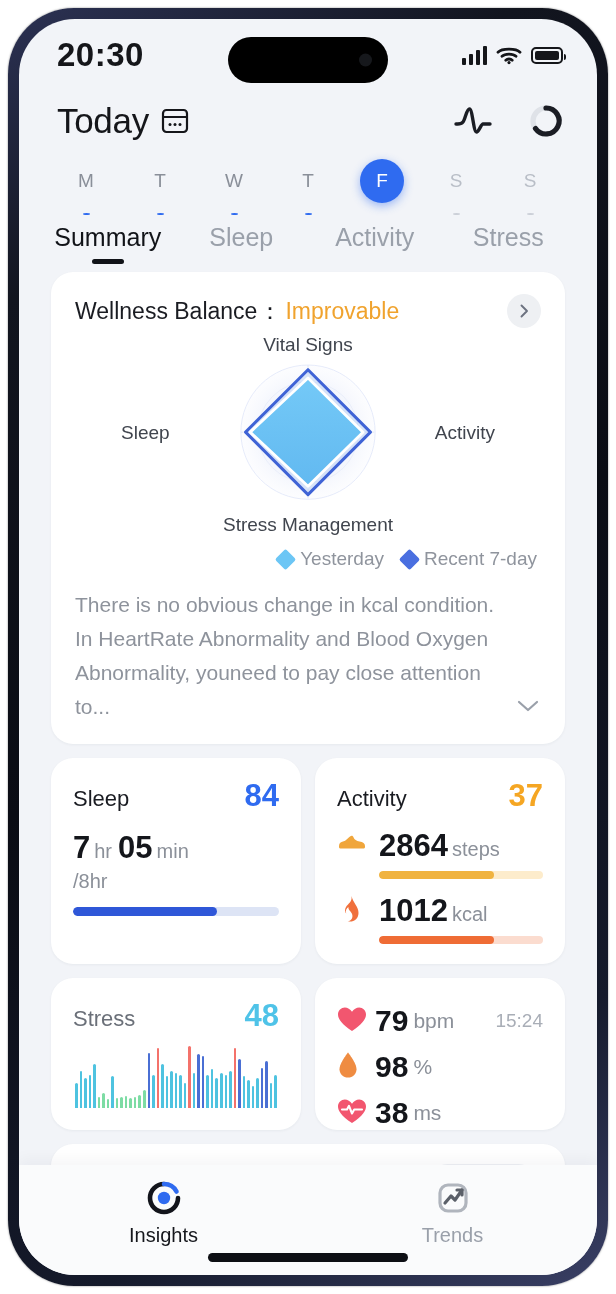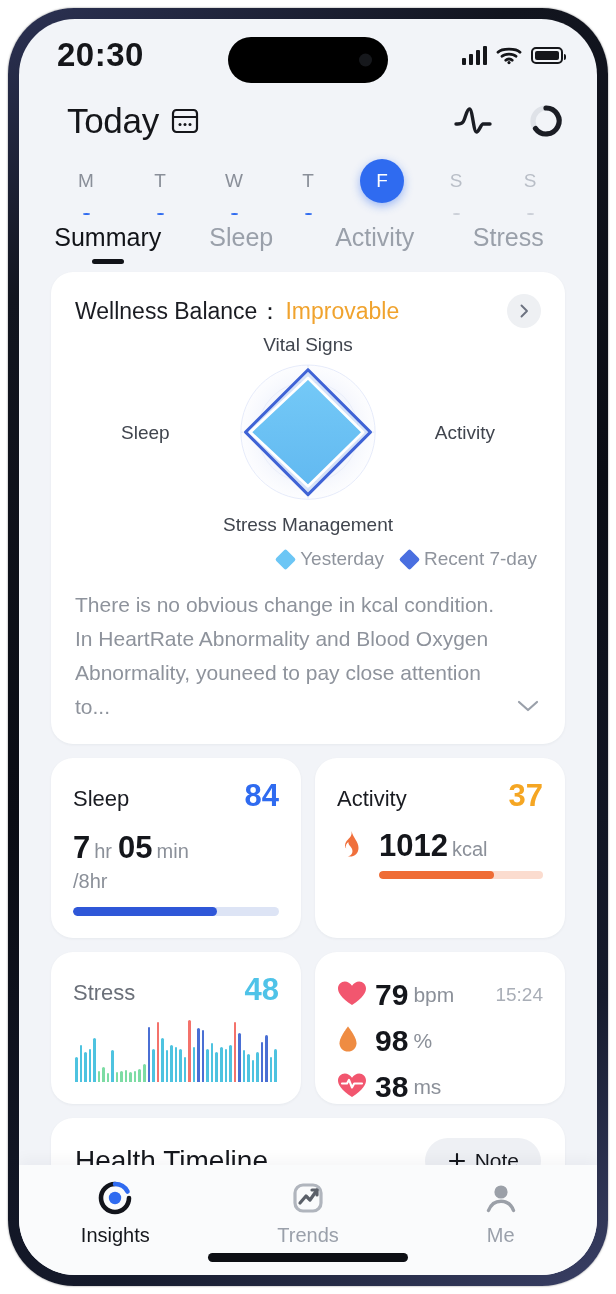--- a/index.html
+++ b/index.html
@@ -64,21 +64,21 @@
   }
   .batt::after {
     content: ""; position: absolute; right: -5px; top: 5px;
     width: 2.5px; height: 6px; background: #15161a; border-radius: 0 2px 2px 0;
   }
   .batt span { display: block; height: 100%; width: 100%; background: #15161a; border-radius: 2px; }
 
   
   .header {
     display: flex; align-items: center;
-    padding: 2px 32px 0 48px;
+    padding: 2px 32px 0 38px;
     height: 58px;
   }
   .title-row { display: flex; align-items: center; gap: 11px; }
   .page-title { font-size: 35px; font-weight: 400; color: #15161a; letter-spacing: -.3px; }
   .header-icons { margin-left: auto; display: flex; align-items: center; gap: 34px; }
 
   
   .days {
     display: flex; padding: 10px 30px 0 30px; height: 66px;
   }
@@ -392,20 +392,36 @@
             <div class="bar-fill" style="width:70%;background:#2f57d8"></div>
           </div>
         </div>
 
         <div class="card activity-card">
           <div class="mini-head">
             <div class="mini-title">Activity</div>
             <div class="mini-score" style="color:#f5a623">37</div>
           </div>
 
+          <div class="act-row">
+            <div class="act-icon">
+              <svg width="30" height="22" viewBox="0 0 30 22">
+                <path d="M2 16 C2 13 4 12 6 11.5 C9 10.8 11 8 13 6.5 C14.6 5.3 16 5.8 16.6 7.6 C17.3 9.8 19.5 11 22.5 11.5 C26 12.1 28 13.4 28 16 L28 17 C28 18 27.2 18.6 26 18.6 L4 18.6 C2.8 18.6 2 18 2 17 Z" fill="#f0a63c"></path>
+              </svg>
+            </div>
+            <div class="act-body">
+              <div class="act-valrow">
+                <span class="big-num">2864</span>
+                <span class="unit">steps</span>
+              </div>
+              <div class="act-track" style="background:#fdeccc">
+                <div class="bar-fill" style="width:70%;background:#f0b340"></div>
+              </div>
+            </div>
+          </div>
 
           <div class="act-row">
             <div class="act-icon">
               <svg width="26" height="28" viewBox="0 0 26 28">
                 <path d="M14.5 1 C15.5 7 11 8.5 9 12 C7.6 14.4 7.8 17 9.2 18.6 C8.2 15.8 9.4 13.4 11.4 12 C11 15.8 15 16.4 15.4 20.4 C15.7 23.6 13.6 26 10.6 26.4 C16.8 27.6 21.5 23.6 21.5 18 C21.5 11.6 16.5 8.8 14.5 1 Z" fill="#f0703c"></path>
               </svg>
             </div>
             <div class="act-body">
               <div class="act-valrow">
                 <span class="big-num">1012</span>
@@ -534,24 +550,17 @@
         <div class="nav-label">Insights</div>
       </div>
       <div class="nav-item">
         <svg width="38" height="38" viewBox="0 0 38 38">
           <rect x="6" y="6" width="26" height="26" rx="8" stroke="#b0b5bd" stroke-width="3.2" fill="none"></rect>
           <path d="M11 24 L17 17 L21 21 L28 11" stroke="#5b6069" stroke-width="3.2" fill="none" stroke-linecap="round" stroke-linejoin="round"></path>
           <path d="M23 11 L28 11 L28 16" stroke="#5b6069" stroke-width="3.2" fill="none" stroke-linecap="round" stroke-linejoin="round"></path>
         </svg>
         <div class="nav-label">Trends</div>
       </div>
-      <div class="nav-item">
-        <svg width="38" height="38" viewBox="0 0 38 38">
-          <circle cx="19" cy="13" r="6.6" fill="#9ba0a8"></circle>
-          <path d="M6.5 31.5 C9 25 14 22.2 19 22.2 C24 22.2 29 25 31.5 31.5" stroke="#9ba0a8" stroke-width="3.4" fill="none" stroke-linecap="round"></path>
-        </svg>
-        <div class="nav-label">Me</div>
-      </div>
       <div class="home-ind"></div>
     </div>
 
   </div>
 </div>
 
 </body></html>

